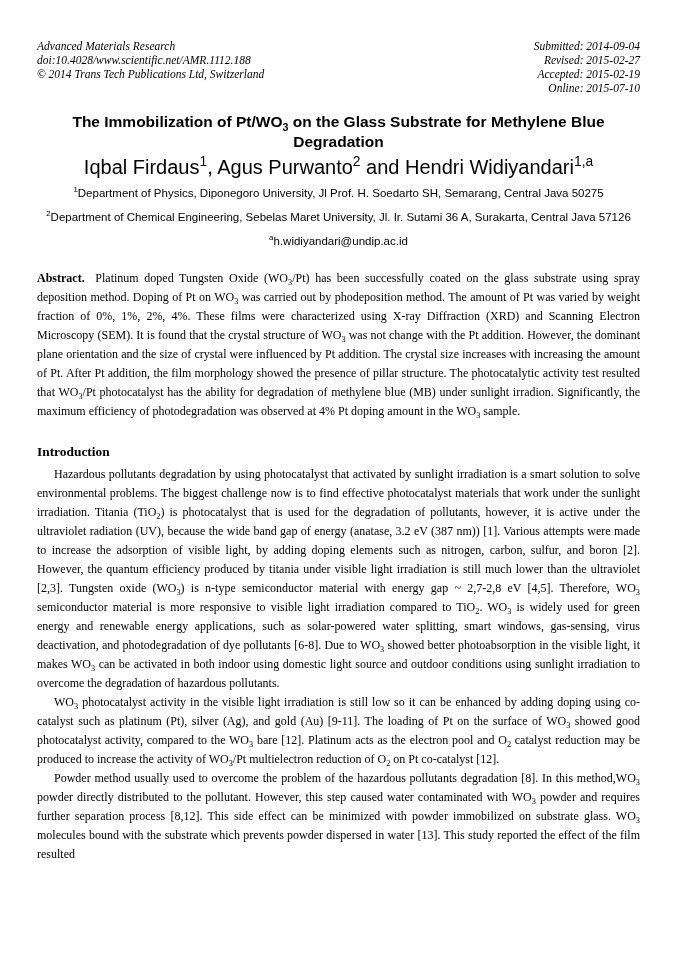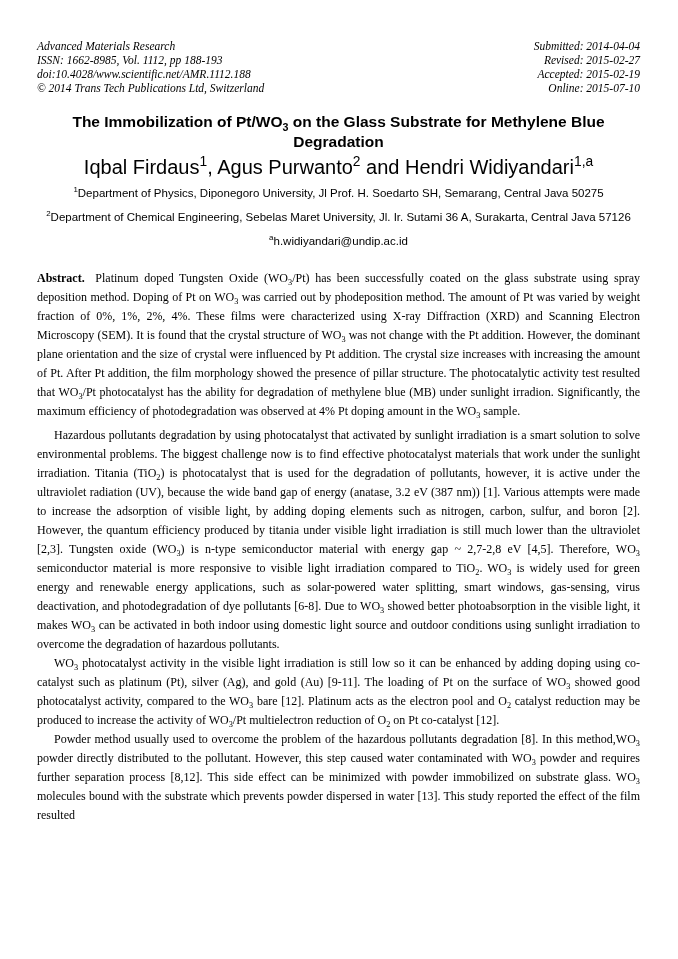--- a/index.html
+++ b/index.html
@@ -81,26 +81,25 @@
   sup, sub { font-size: 69%; line-height: 0; }
 </style>
 </head>
 <body>
 
 <div class="page">
 
   <div class="hdr">
     <div class="hdr-left">
       <div>Advanced Materials Research</div>
-      <div>ISSN: 1662-8985, Vol. 1112, pp 188-193</div>
       <div>doi:10.4028/www.scientific.net/AMR.1112.188</div>
       <div>© 2014 Trans Tech Publications Ltd, Switzerland</div>
     </div>
     <div class="hdr-right">
-      <div>Submitted: 2014-04-04</div>
+      <div>Submitted: 2014-09-04</div>
       <div>Revised: 2015-02-27</div>
       <div>Accepted: 2015-02-19</div>
       <div>Online: 2015-07-10</div>
     </div>
   </div>
 
   <div class="title">The Immobilization of Pt/WO<sub>3</sub> on the Glass Substrate for Methylene Blue Degradation</div>
 
   <div class="authors">Iqbal Firdaus<sup>1</sup>, Agus Purwanto<sup>2</sup> and Hendri Widiyandari<sup>1,a</sup></div>
 
@@ -108,20 +107,21 @@
   <div class="affil"><sup>2</sup>Department of Chemical Engineering, Sebelas Maret University, Jl. Ir. Sutami 36 A, Surakarta, Central Java 57126</div>
 
   <div class="email"><sup>a</sup>h.widiyandari@undip.ac.id</div>
 
 
   <div class="serif abstract">
     <span class="bold">Abstract.</span>
     <span>Platinum doped Tungsten Oxide (WO<sub>3</sub>/Pt) has been successfully coated on the glass substrate using spray deposition method. Doping of Pt on WO<sub>3</sub> was carried out by phodeposition method. The amount of Pt was varied by weight fraction of 0%, 1%, 2%, 4%. These films were characterized using X-ray Diffraction (XRD) and Scanning Electron Microscopy (SEM). It is found that the crystal structure of WO<sub>3</sub> was not change with the Pt addition. However, the dominant plane orientation and the size of crystal were influenced by Pt addition. The crystal size increases with increasing the amount of Pt. After Pt addition, the film morphology showed the presence of pillar structure. The photocatalytic activity test resulted that WO<sub>3</sub>/Pt photocatalyst has the ability for degradation of methylene blue (MB) under sunlight irradion. Significantly, the maximum efficiency of photodegradation was observed at 4% Pt doping amount in the WO<sub>3</sub> sample.</span>
   </div>
 
+  <div class="section-heading">Introduction</div>
 
   <div class="serif section-body">
     <p class="para">Hazardous pollutants degradation by using photocatalyst that activated by sunlight irradiation is a smart solution to solve environmental problems. The biggest challenge now is to find effective photocatalyst materials that work under the sunlight irradiation. Titania (TiO<sub>2</sub>) is photocatalyst that is used for the degradation of pollutants, however, it is active under the ultraviolet radiation (UV), because the wide band gap of energy (anatase, 3.2 eV (387 nm)) [1]. Various attempts were made to increase the adsorption of visible light, by adding doping elements such as nitrogen, carbon, sulfur, and boron [2]. However, the quantum efficiency produced by titania under visible light irradiation is still much lower than the ultraviolet [2,3]. Tungsten oxide (WO<sub>3</sub>) is n-type semiconductor material with energy gap ~ 2,7-2,8 eV [4,5]. Therefore, WO<sub>3</sub> semiconductor material is more responsive to visible light irradiation compared to TiO<sub>2</sub>. WO<sub>3</sub> is widely used for green energy and renewable energy applications, such as solar-powered water splitting, smart windows, gas-sensing, virus deactivation, and photodegradation of dye pollutants [6-8]. Due to WO<sub>3</sub> showed better photoabsorption in the visible light, it makes WO<sub>3</sub> can be activated in both indoor using domestic light source and outdoor conditions using sunlight irradiation to overcome the degradation of hazardous pollutants.</p>
     <p class="para">WO<sub>3</sub> photocatalyst activity in the visible light irradiation is still low so it can be enhanced by adding doping using co-catalyst such as platinum (Pt), silver (Ag), and gold (Au) [9-11]. The loading of Pt on the surface of WO<sub>3</sub> showed good photocatalyst activity, compared to the WO<sub>3</sub> bare [12]. Platinum acts as the electron pool and O<sub>2</sub> catalyst reduction may be produced to increase the activity of WO<sub>3</sub>/Pt multielectron reduction of O<sub>2</sub> on Pt co-catalyst [12].</p>
     <p class="para">Powder method usually used to overcome the problem of the hazardous pollutants degradation [8]. In this method,WO<sub>3</sub> powder directly distributed to the pollutant. However, this step caused water contaminated with WO<sub>3</sub> powder and requires further separation process [8,12]. This side effect can be minimized with powder immobilized on substrate glass. WO<sub>3</sub> molecules bound with the substrate which prevents powder dispersed in water [13]. This study reported the effect of the film resulted</p>
   </div>
 
 </div>
 
 </body></html>

